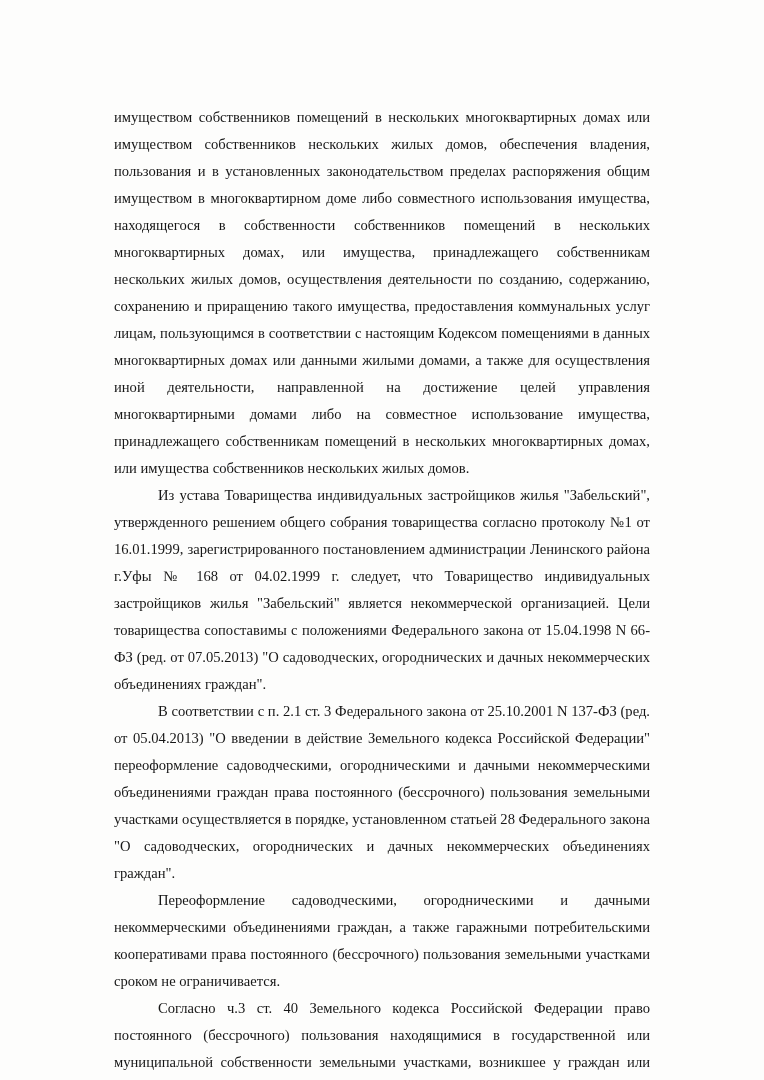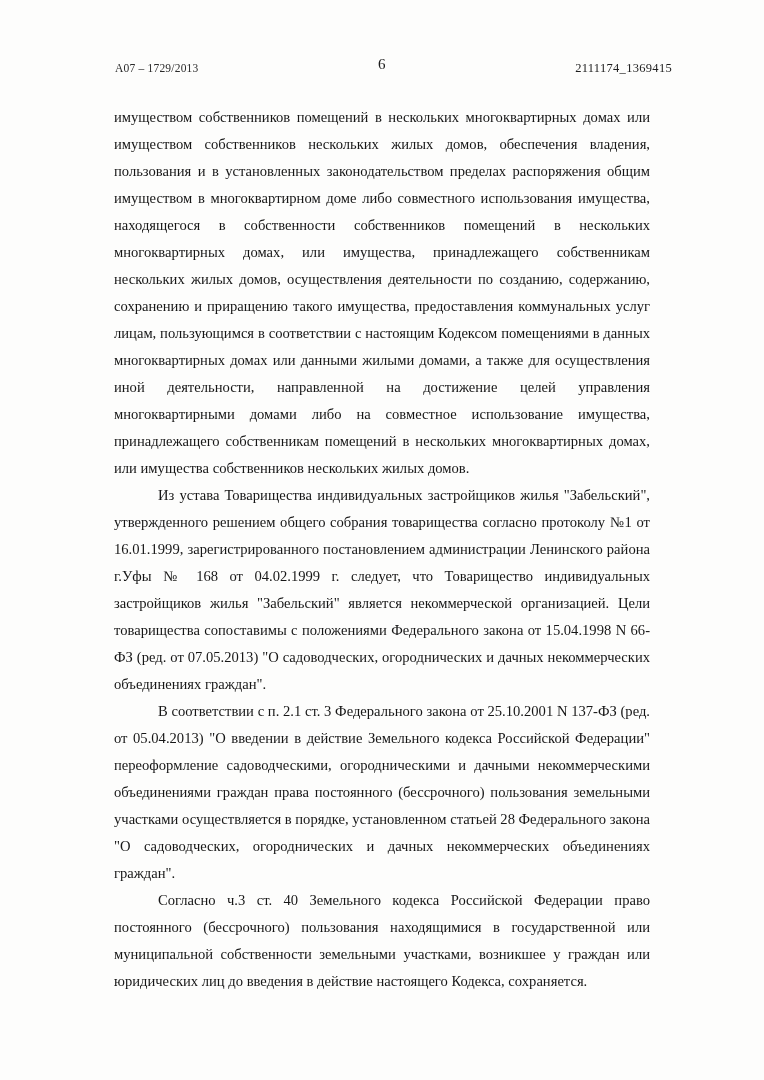--- a/index.html
+++ b/index.html
@@ -67,26 +67,22 @@
   }
   .body-text p.indent {
     text-indent: 44px;
   }
 </style>
 </head>
 <body>
 
 <div class="page">
 
-  <div class="header">
-    <span class="case-no">А07 – 1729/2013</span>
-    <span class="page-no">6</span>
-    <span class="doc-id">2111174_1369415</span>
-  </div>
 
   <div class="body-text">
     <p>имуществом собственников помещений в нескольких многоквартирных домах или имуществом собственников нескольких жилых домов, обеспечения владения, пользования и в установленных законодательством пределах распоряжения общим имуществом в многоквартирном доме либо совместного использования имущества, находящегося в собственности собственников помещений в нескольких многоквартирных домах, или имущества, принадлежащего собственникам нескольких жилых домов, осуществления деятельности по созданию, содержанию, сохранению и приращению такого имущества, предоставления коммунальных услуг лицам, пользующимся в соответствии с настоящим Кодексом помещениями в данных многоквартирных домах или данными жилыми домами, а также для осуществления иной деятельности, направленной на достижение целей управления многоквартирными домами либо на совместное использование имущества, принадлежащего собственникам помещений в нескольких многоквартирных домах, или имущества собственников нескольких жилых домов.</p>
     <p class="indent">Из устава Товарищества индивидуальных застройщиков жилья "Забельский", утвержденного решением общего собрания товарищества согласно протоколу №1 от 16.01.1999, зарегистрированного постановлением администрации Ленинского района г.Уфы № 168 от 04.02.1999 г. следует, что Товарищество индивидуальных застройщиков жилья "Забельский" является некоммерческой организацией. Цели товарищества сопоставимы с положениями Федерального закона от 15.04.1998 N 66-ФЗ (ред. от 07.05.2013) "О садоводческих, огороднических и дачных некоммерческих объединениях граждан".</p>
     <p class="indent">В соответствии с п. 2.1 ст. 3 Федерального закона от 25.10.2001 N 137-ФЗ (ред. от 05.04.2013) "О введении в действие Земельного кодекса Российской Федерации" переоформление садоводческими, огородническими и дачными некоммерческими объединениями граждан права постоянного (бессрочного) пользования земельными участками осуществляется в порядке, установленном статьей 28 Федерального закона "О садоводческих, огороднических и дачных некоммерческих объединениях граждан".</p>
+    <p class="indent">Переоформление садоводческими, огородническими и дачными некоммерческими объединениями граждан, а также гаражными потребительскими кооперативами права постоянного (бессрочного) пользования земельными участками сроком не ограничивается.</p>
     <p class="indent">Согласно ч.3 ст. 40 Земельного кодекса Российской Федерации право постоянного (бессрочного) пользования находящимися в государственной или муниципальной собственности земельными участками, возникшее у граждан или юридических лиц до введения в действие настоящего Кодекса, сохраняется.</p>
   </div>
 
 </div>
 
 </body></html>

